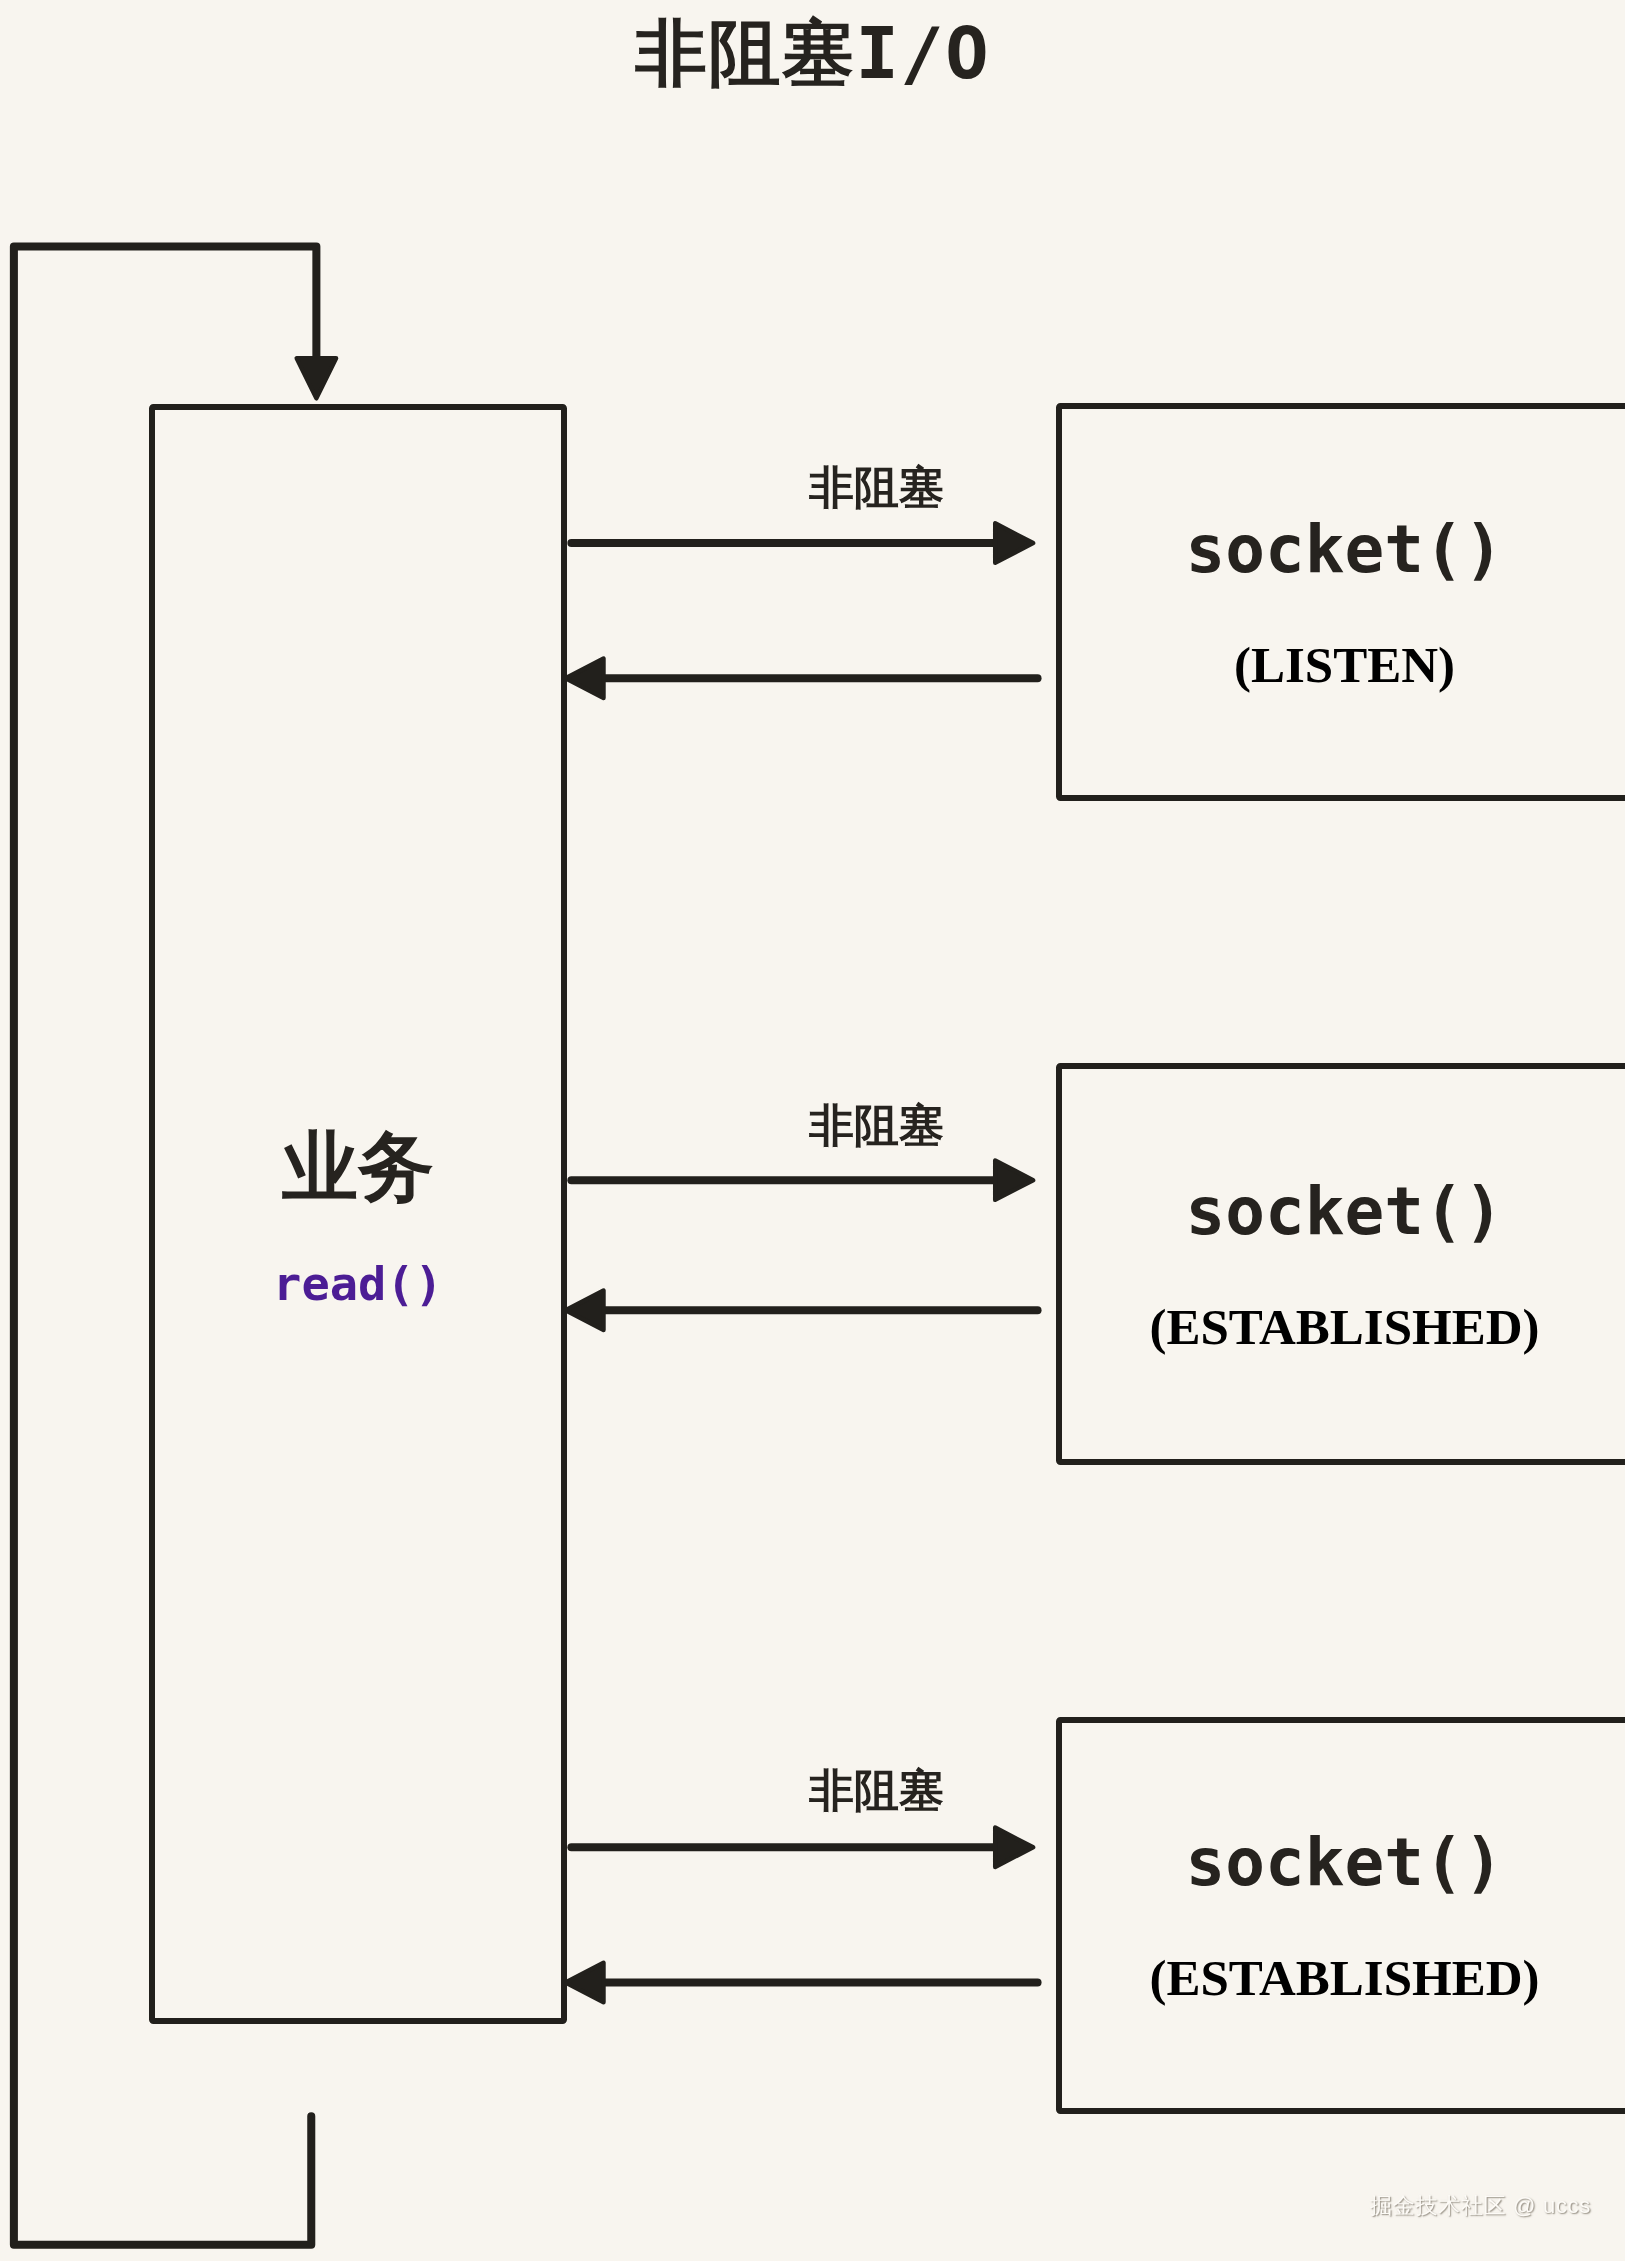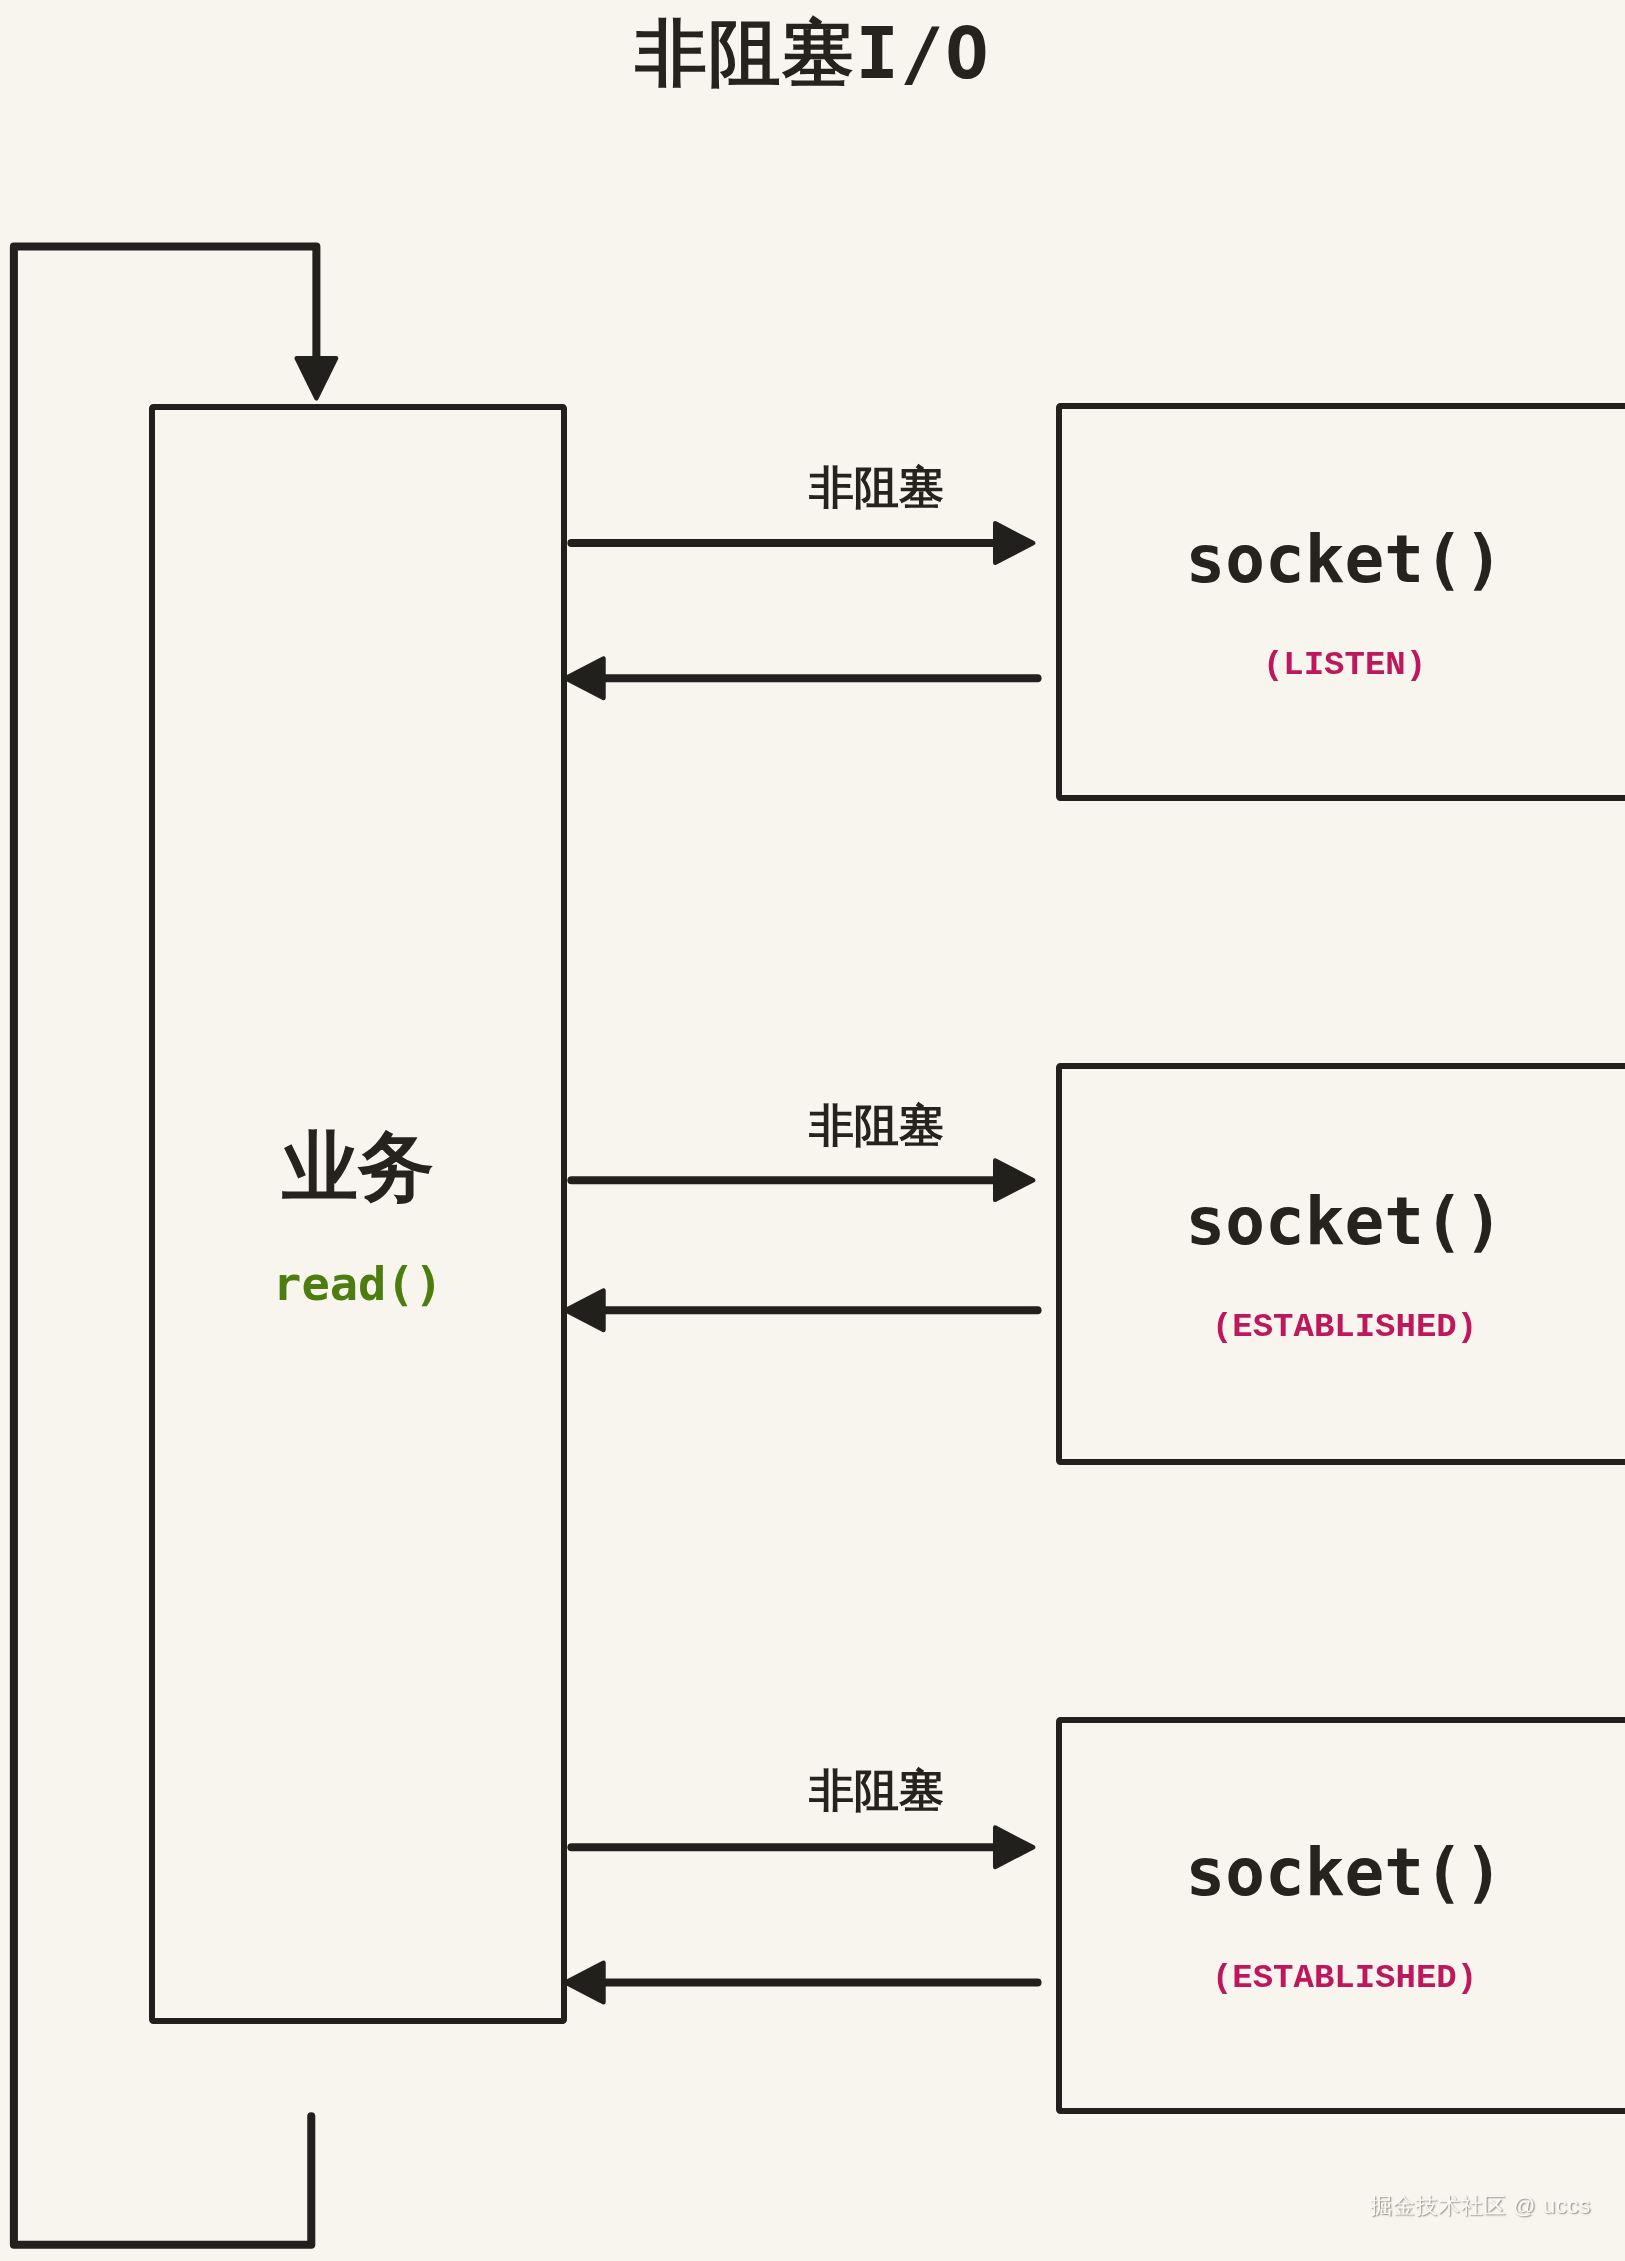--- a/index.html
+++ b/index.html
@@ -54,41 +54,41 @@
   }
   .worker-label {
     font-size: 76px;
     font-weight: 600;
     color: #26231f;
   }
   .worker-sublabel {
     font-family: "DejaVu Sans Mono", "Liberation Mono", monospace;
     font-size: 47px;
     font-weight: 700;
-    color: #4d7c0f;
+    color: #4c1d95;
   }
   .socket-box {
     left: 1044px;
     width: 577px;
     gap: 48px;
   }
   .socket-box-1 { top: 403px;  height: 398px; }
   .socket-box-2 { top: 1063px; height: 402px; }
   .socket-box-3 { top: 1717px; height: 397px; }
   .socket-name {
     font-family: "DejaVu Sans Mono", "Liberation Mono", monospace;
     font-size: 66px;
     font-weight: 700;
     color: #26231f;
   }
   .socket-state {
-    font-family: Liberation Mono, monospace;
-    font-size: 34px;
+    font-family: Liberation Serif, serif;
+    font-size: 51px;
     font-weight: 700;
-    color: #be185d;
+    color: #000000;
   }
   .conn-label {
     position: absolute;
     left: 652px;
     width: 292px;
     text-align: right;
     font-size: 45px;
     font-weight: 600;
     color: #26231f;
   }

